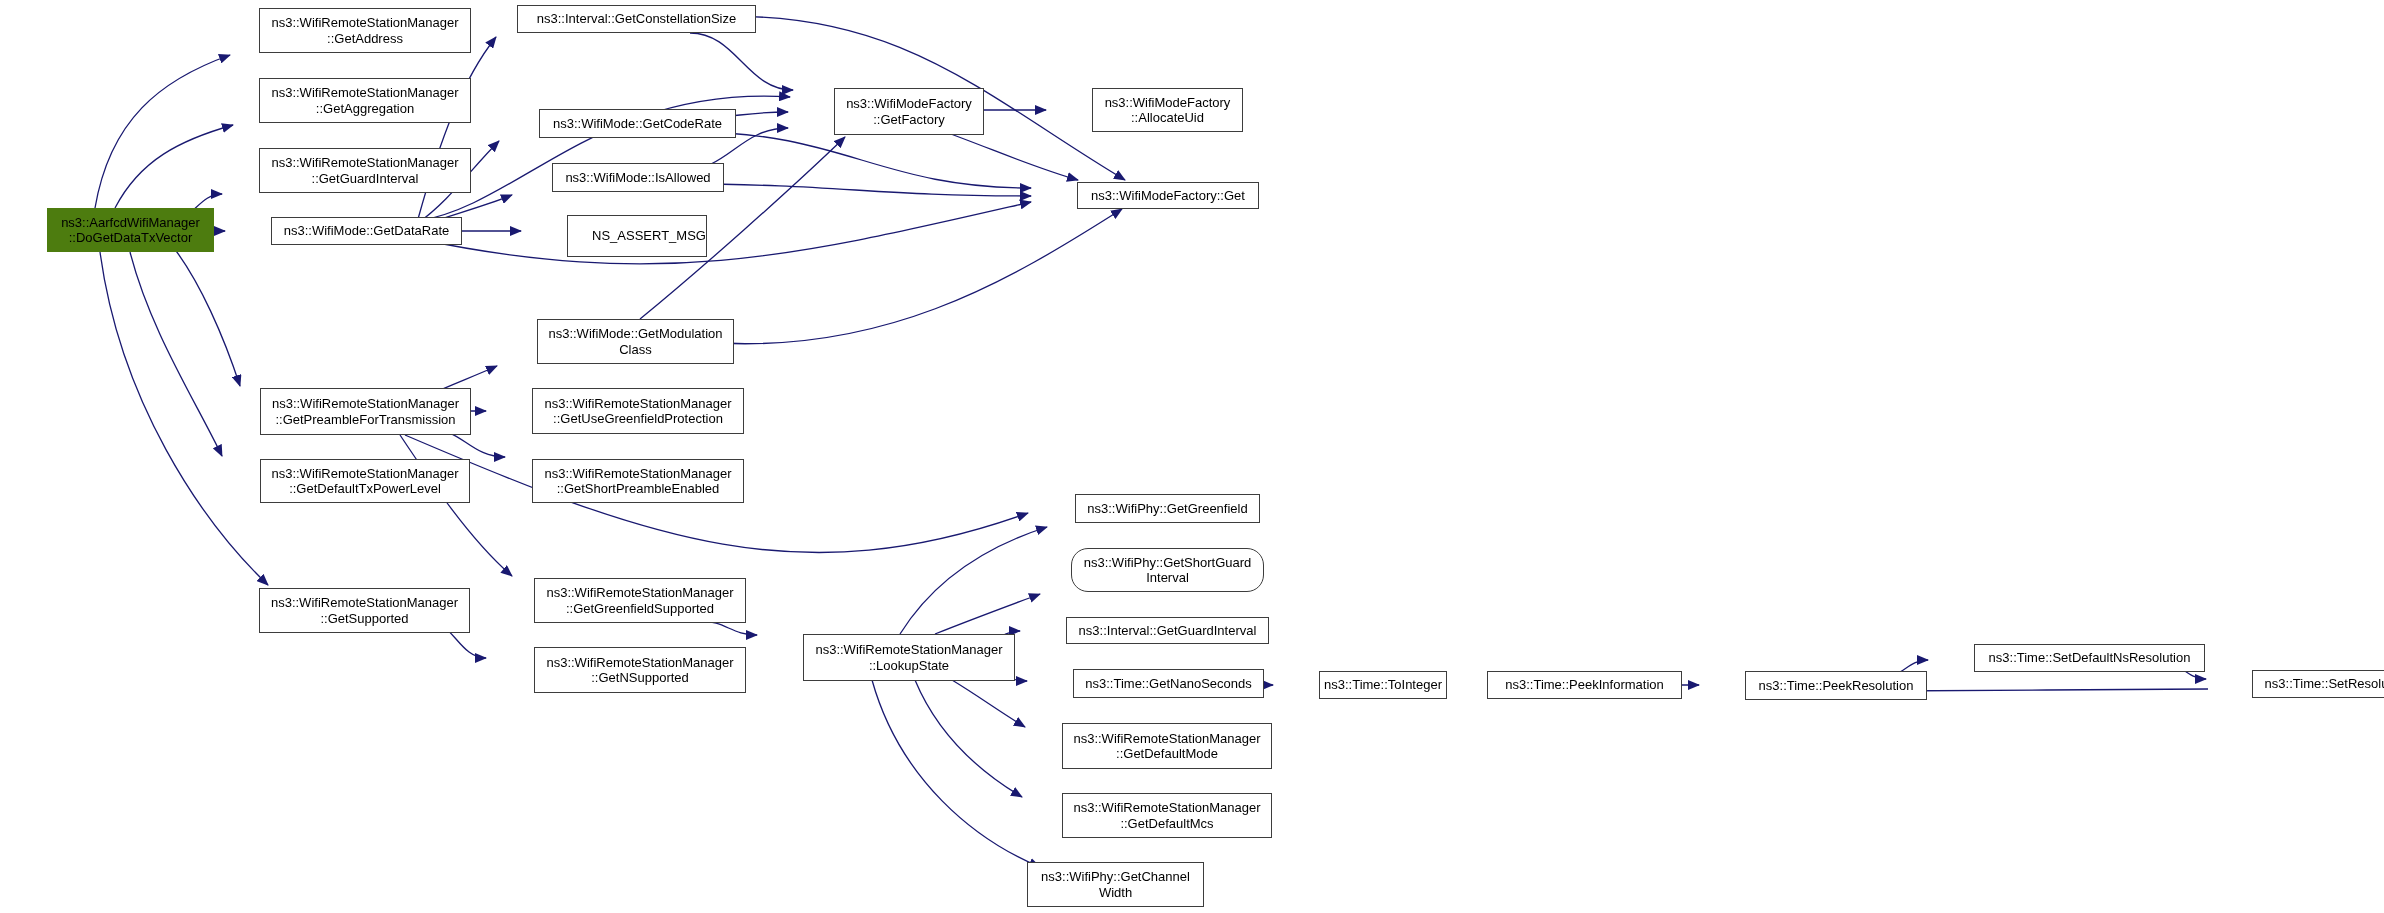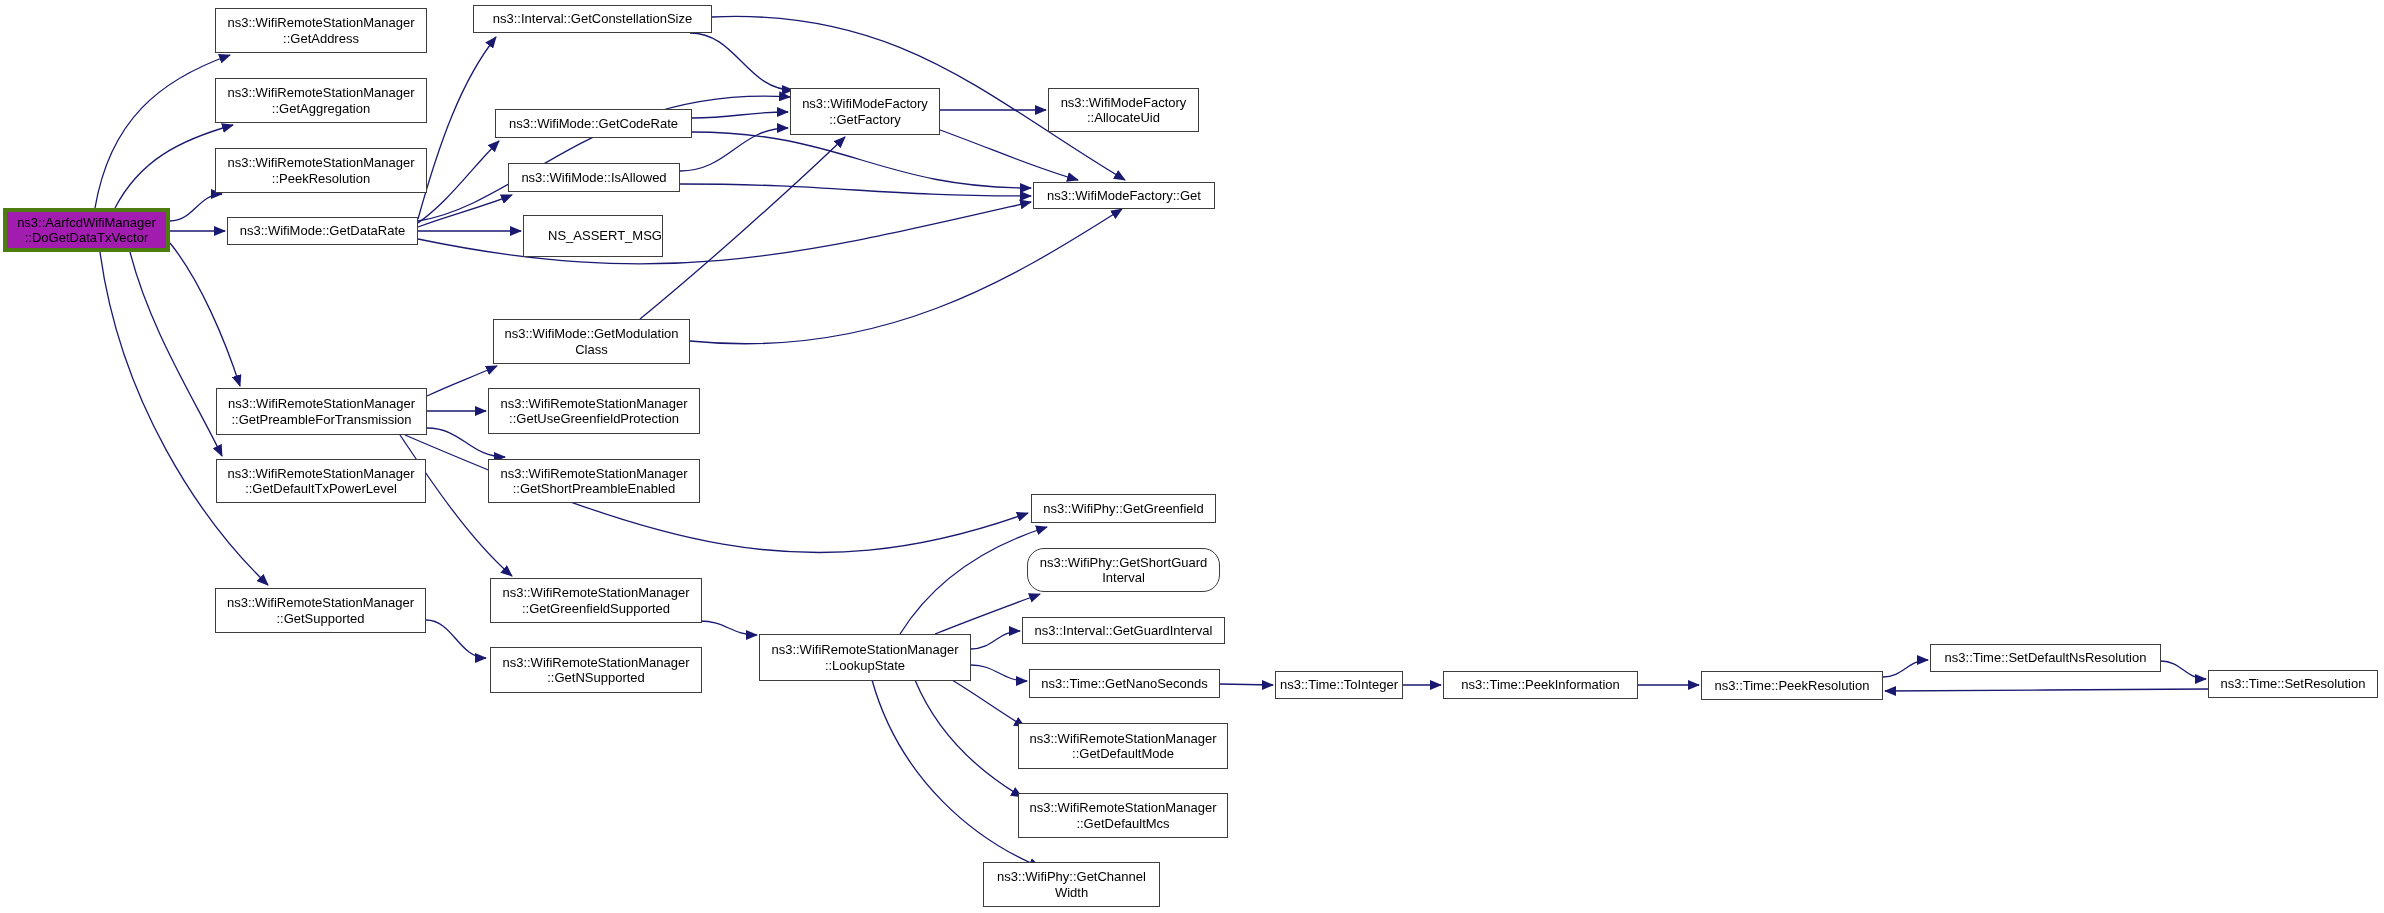--- a/index.html
+++ b/index.html
@@ -15,24 +15,25 @@
     position:absolute;
     box-sizing:border-box;
     background:#ffffff;
     border:1px solid #3d3d3d;
     display:flex;flex-direction:column;
     align-items:center;justify-content:center;
     font-size:13px;line-height:15.5px;
     color:#000000;white-space:nowrap;
     text-align:center;
     cursor:pointer;
+    margin-left:44px;
   }
   .node.highlight{
-    background:#a21caf;
-    border:4px solid #4d7c0f;
+    background:#4d7c0f;
+    border:7px solid #4d7c0f;
     cursor:default;
   }
   .edge{fill:none;stroke:#191970;stroke-width:1.3;}
 </style>
 </head>
 <body>
 
 <div id="canvas">
   <svg id="edge-layer" width="2384" height="913" viewBox="0 0 2384 913" xmlns="http://www.w3.org/2000/svg">
     <defs>
@@ -94,21 +95,21 @@
       <div class="node" style="left: 215px; top: 8px; width: 212px; height: 45px;">
         <span>ns3::WifiRemoteStationManager</span>
         <span>::GetAddress</span>
       </div>
       <div class="node" style="left: 215px; top: 78px; width: 212px; height: 45px;">
         <span>ns3::WifiRemoteStationManager</span>
         <span>::GetAggregation</span>
       </div>
       <div class="node" style="left: 215px; top: 148px; width: 212px; height: 45px;">
         <span>ns3::WifiRemoteStationManager</span>
-        <span>::PeekResolution</span>
+        <span>::GetGuardInterval</span>
       </div>
       <div class="node" style="left: 227px; top: 217px; width: 191px; height: 28px;">
         <span>ns3::WifiMode::GetDataRate</span>
       </div>
       <div class="node" style="left: 473px; top: 5px; width: 239px; height: 28px;">
         <span>ns3::Interval::GetConstellationSize</span>
       </div>
       <div class="node" style="left: 495px; top: 109px; width: 197px; height: 29px; justify-content: center;">
         <span>ns3::WifiMode::GetCodeRate</span>
       </div>

